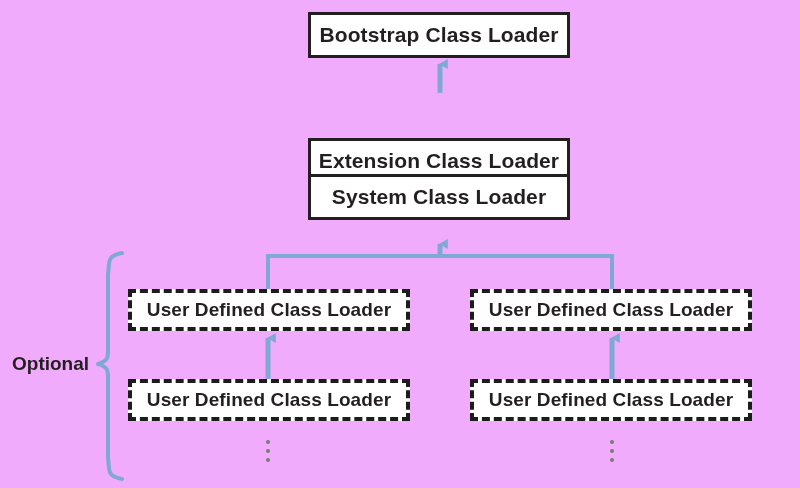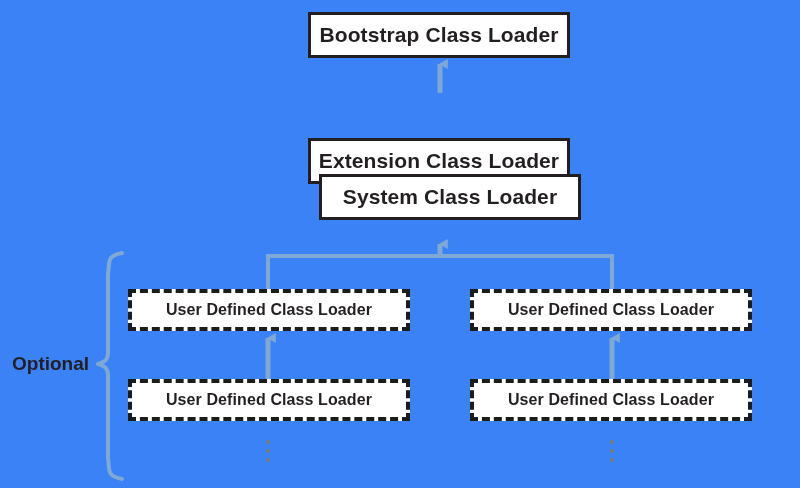--- a/index.html
+++ b/index.html
@@ -4,21 +4,21 @@
 <style>
   html, body {
     margin: 0;
     padding: 0;
     background: #ffffff;
   }
   #canvas {
     position: relative;
     width: 800px;
     height: 488px;
-    background: #3b82f6;
+    background: #f0abfc;
     overflow: hidden;
     font-family: "Liberation Sans", sans-serif;
   }
   .box {
     position: absolute;
     box-sizing: border-box;
     display: flex;
     align-items: center;
     justify-content: center;
     background: #ffffff;
@@ -26,21 +26,21 @@
     font-weight: bold;
     letter-spacing: 0.1px;
     white-space: nowrap;
   }
   .solid-box {
     border: 3px solid #231f20;
     font-size: 21px;
   }
   .dashed-box {
     border: 4px dashed #1c1c1c;
-    font-size: 16px;
+    font-size: 19px;
   }
   .brace-label {
     position: absolute;
     font-family: "Liberation Sans", sans-serif;
     font-weight: bold;
     font-size: 19px;
     color: #231f20;
     white-space: nowrap;
   }
   .dots {
@@ -101,21 +101,21 @@
   </svg>
 
   <div class="box solid-box" style="left:308px; top:12px; width:262px; height:46px;">
     <span>Bootstrap Class Loader</span>
   </div>
 
   <div class="box solid-box" style="left:308px; top:94px; width:262px; height:46px;margin-top:44px;">
     <span>Extension Class Loader</span>
   </div>
 
-  <div class="box solid-box" style="left:308px; top:174px; width:262px; height:46px;margin-left:11px;">
+  <div class="box solid-box" style="left:308px; top:174px; width:262px; height:46px;">
     <span>System Class Loader</span>
   </div>
 
   <div class="box dashed-box" style="left:128px; top:289px; width:282px; height:42px;">
     <span>User Defined Class Loader</span>
   </div>
 
   <div class="box dashed-box" style="left:128px; top:379px; width:282px; height:42px;">
     <span>User Defined Class Loader</span>
   </div>

